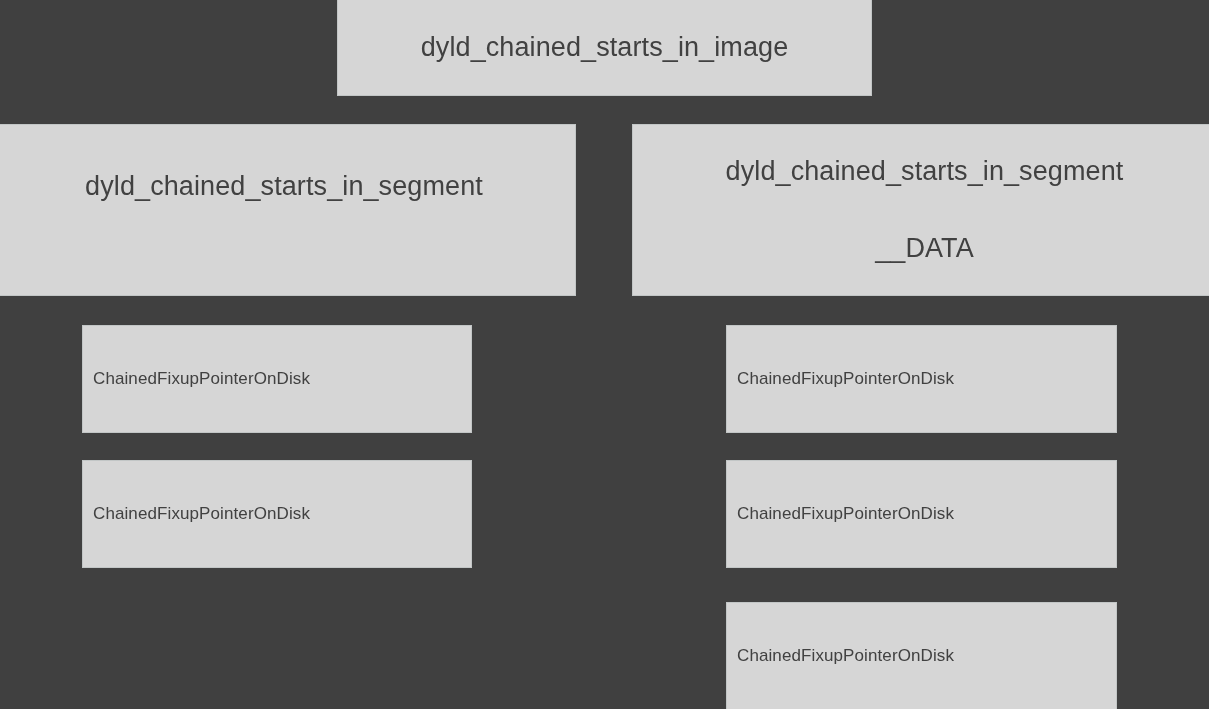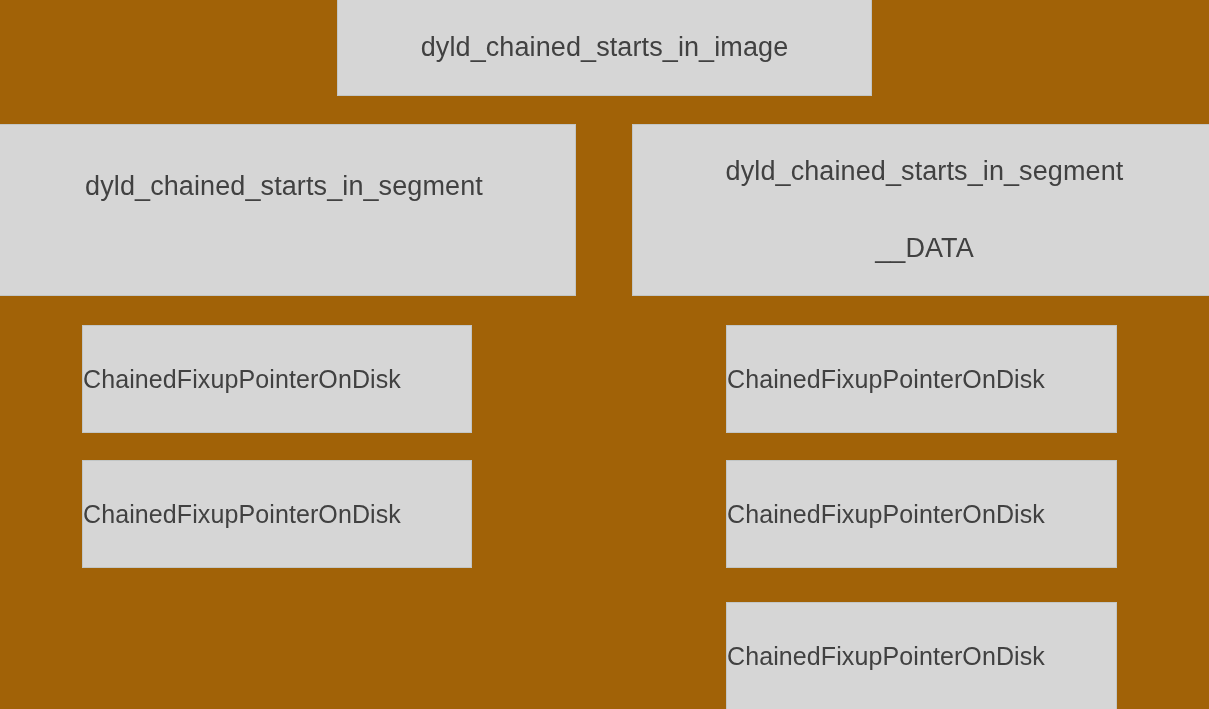--- a/index.html
+++ b/index.html
@@ -11,21 +11,21 @@
     width: 1209px;
     height: 709px;
     background: #4b6770;
     font-family: "Liberation Sans", sans-serif;
     overflow: hidden;
   }
   #diagram {
     position: relative;
     width: 1209px;
     height: 709px;
-    background: #a16207;
+    background: #404040;
     overflow: hidden;
   }
   .node {
     position: absolute;
     box-sizing: border-box;
     background: #d6d6d6;
     border: 1px solid #c2c6c6;
     color: #414141;
     display: flex;
     flex-direction: column;
@@ -65,24 +65,24 @@
     left: 632px;
     width: 585px;
   }
   .node.segment .line.title {
     margin-bottom: 46px;
   }
 
   
   .node.leaf {
     height: 108px;
-    font-size: 25px;
+    font-size: 17px;
     align-items: flex-start;
     justify-content: center;
-    padding-left: 0;
+    padding-left: 10px;
   }
   .node.leaf.col-left {
     left: 82px;
     width: 390px;
   }
   .node.leaf.col-right {
     left: 726px;
     width: 391px;
   }
   .leaf-l1 { top: 325px; }

